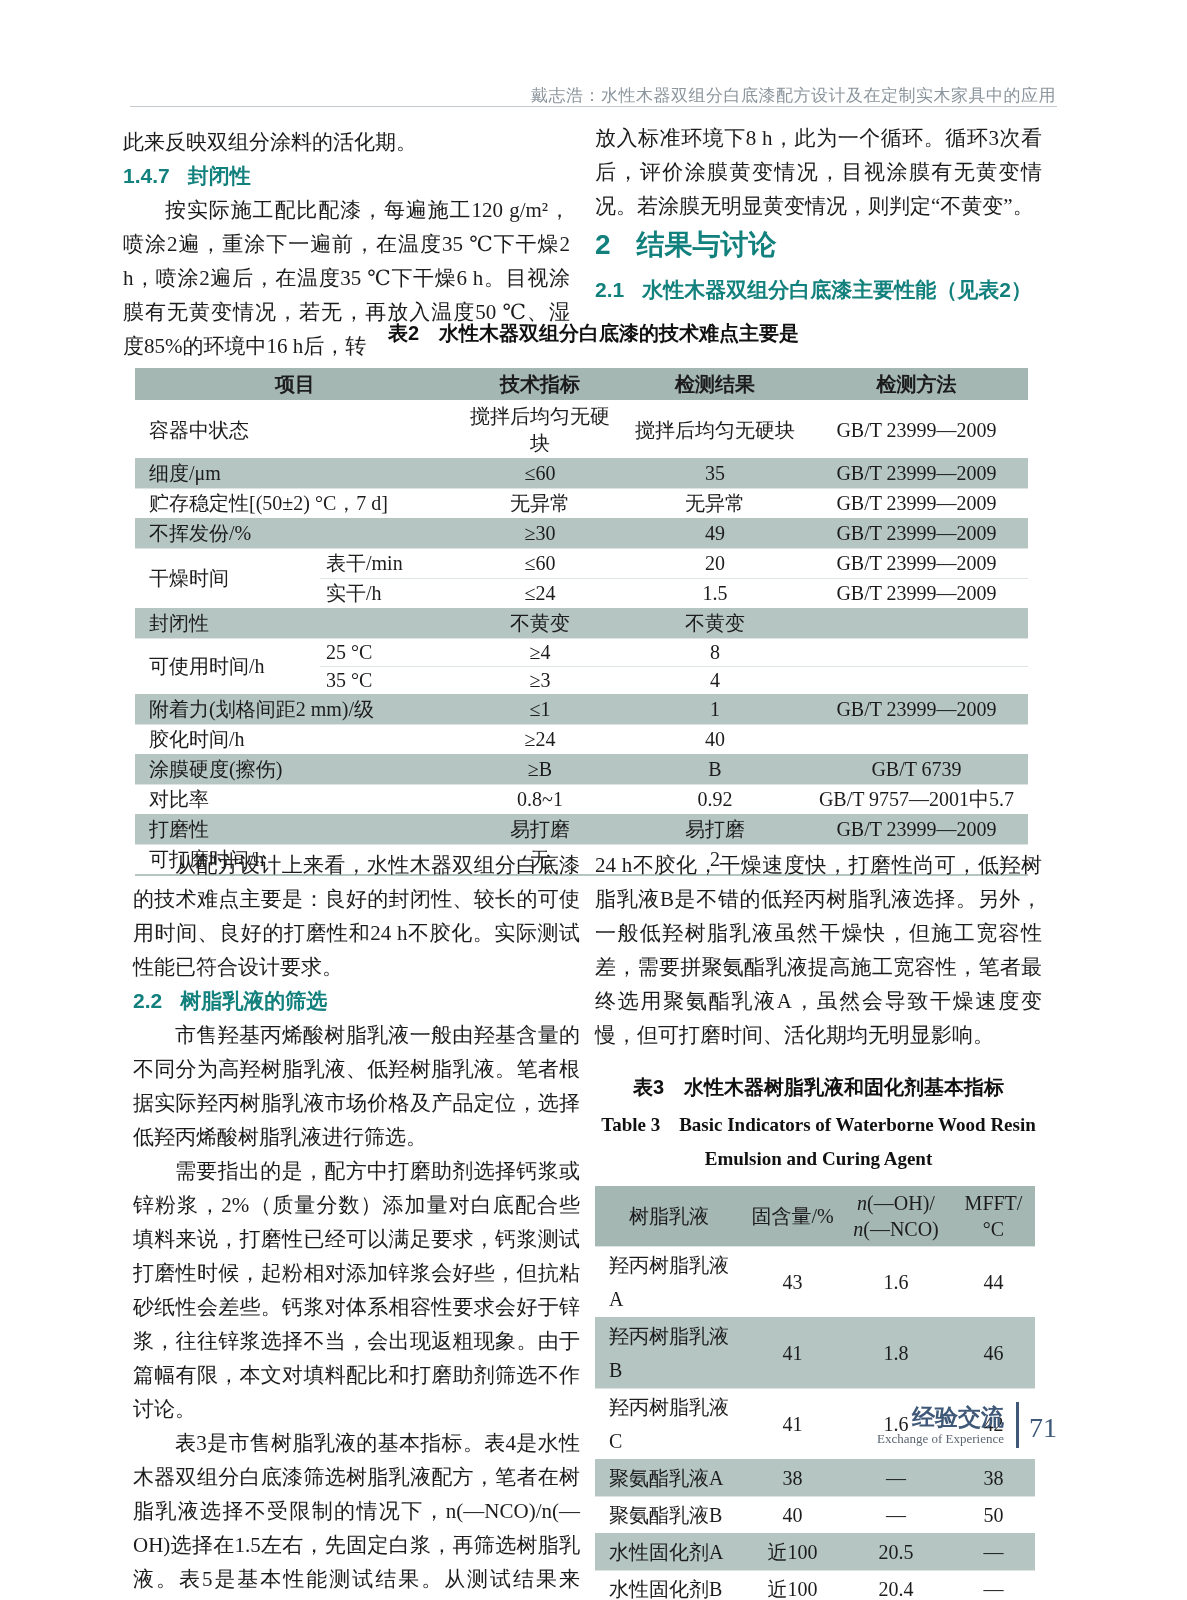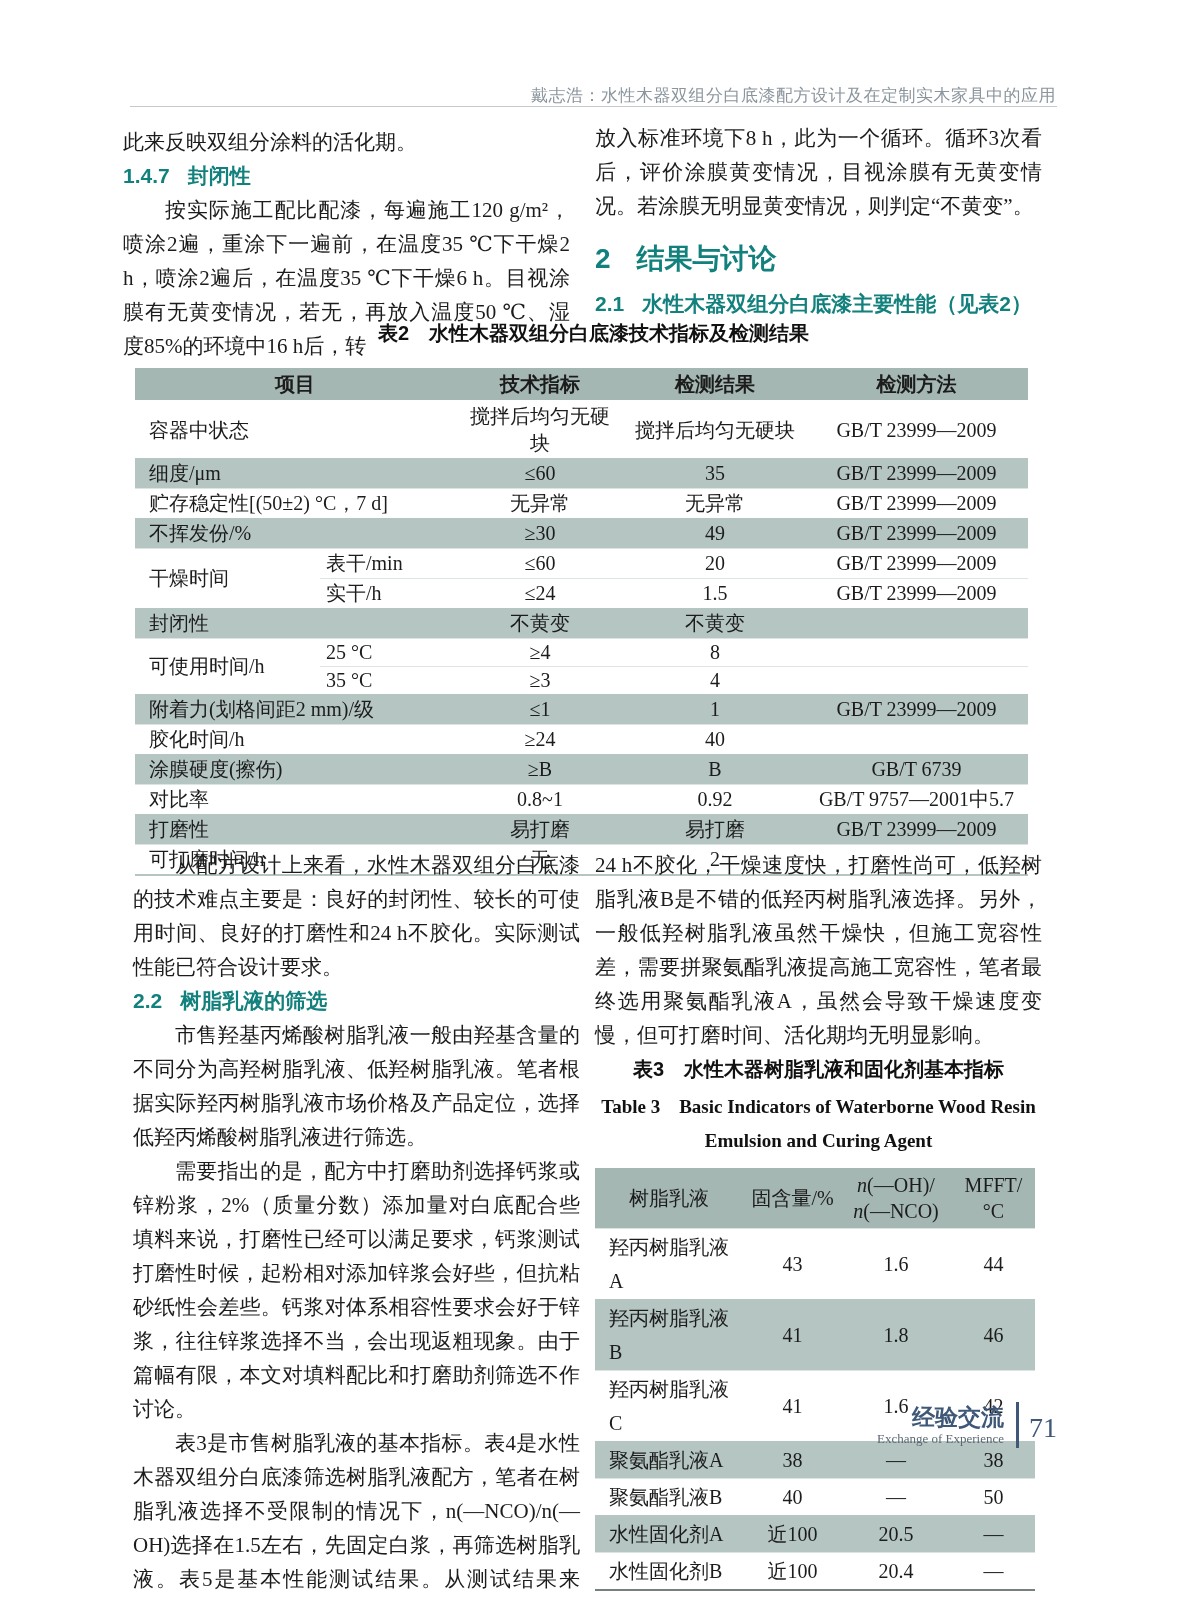--- a/index.html
+++ b/index.html
@@ -21,21 +21,21 @@
   .col { position:absolute; width:447px; font-size:21px; line-height:34px; text-align:justify; }
   .col p { text-align:justify; }
   .indent { text-indent:2em; }
   .h-sub {
     font-family:"Liberation Sans","DejaVu Sans",sans-serif; font-weight:bold;
     font-size:21px; color:#12807c; line-height:34px; text-align:left;
   }
   .h-sub .num { margin-right:18px; }
   .h-main {
     font-family:"Liberation Sans","DejaVu Sans",sans-serif; font-weight:bold;
-    font-size:28px; color:#12807c; line-height:40px; margin:16px 0 8px 0; text-align:left;
+    font-size:28px; color:#12807c; line-height:40px; margin:2px 0 8px 0; text-align:left;
   }
   .h-main .num { margin-right:26px; }
 
   #col-left-top  { left:123px; top:125px; }
   #col-right-top { left:595px; top:121px; }
   #col-left-mid  { left:133px; top:848px; }
   #col-right-mid { left:595px; top:848px; }
   #col-left-mid p { margin-bottom:0; }
 
   
@@ -54,21 +54,21 @@
   #table2 td { height:28px; padding:1px 6px; }
   #table2 tbody tr { border-top:1px solid #dde4e2; }
   #table2 tbody tr.shade { background:#b5c6c2; border-top:1px solid #b5c6c2; }
   #table2 .c-item { width:185px; padding-left:14px; text-align:left; vertical-align:middle; }
   #table2 .c-sub  { width:135px; text-align:left; padding-left:6px; }
   #table2 .c-spec { width:170px; text-align:center; }
   #table2 .c-res  { width:180px; text-align:center; }
   #table2 .c-meth { text-align:center; }
 
   
-  .t3-caption { text-align:center; margin-top:0; }
+  .t3-caption { text-align:center; margin-top:18px; }
   #table3 {
     width:440px; border-collapse:collapse; font-size:20px; color:#1c1c1c;
     margin-top:10px; border-bottom:2px solid #76807e;
   }
   #table3 thead tr { background:#a4b7b3; }
   #table3 th { font-weight:normal; text-align:center; padding:4px 2px; line-height:26px; font-size:20px; }
   #table3 td { height:31px; padding:1px 4px; text-align:center; }
   #table3 tbody tr { border-top:1px solid #dde4e2; }
   #table3 tbody tr.shade { background:#b5c6c2; border-top:1px solid #b5c6c2; }
   #table3 .c1 { text-align:left; padding-left:14px; width:150px; }
@@ -108,21 +108,21 @@
     <p>放入标准环境下8 h，此为一个循环。循环3次看后，评价涂膜黄变情况，目视涂膜有无黄变情况。若涂膜无明显黄变情况，则判定“不黄变”。</p>
     <p class="h-main">
       <span class="num">2</span><span>结果与讨论</span>
     </p>
     <p class="h-sub">
       <span class="num">2.1</span><span>水性木器双组分白底漆主要性能（见表2）</span>
     </p>
   </div>
 
   <div class="t2-caption">
-    <div class="cap-cn">表2　水性木器双组分白底漆技术指标及检测结果</div>
+    <div class="cap-cn">表2　水性木器双组分白底漆的技术难点主要是</div>
   </div>
 
   <table id="table2">
     <thead>
       <tr>
         <th colspan="2">项目</th>
         <th class="c-spec">技术指标</th>
         <th class="c-res">检测结果</th>
         <th class="c-meth">检测方法</th>
       </tr>

